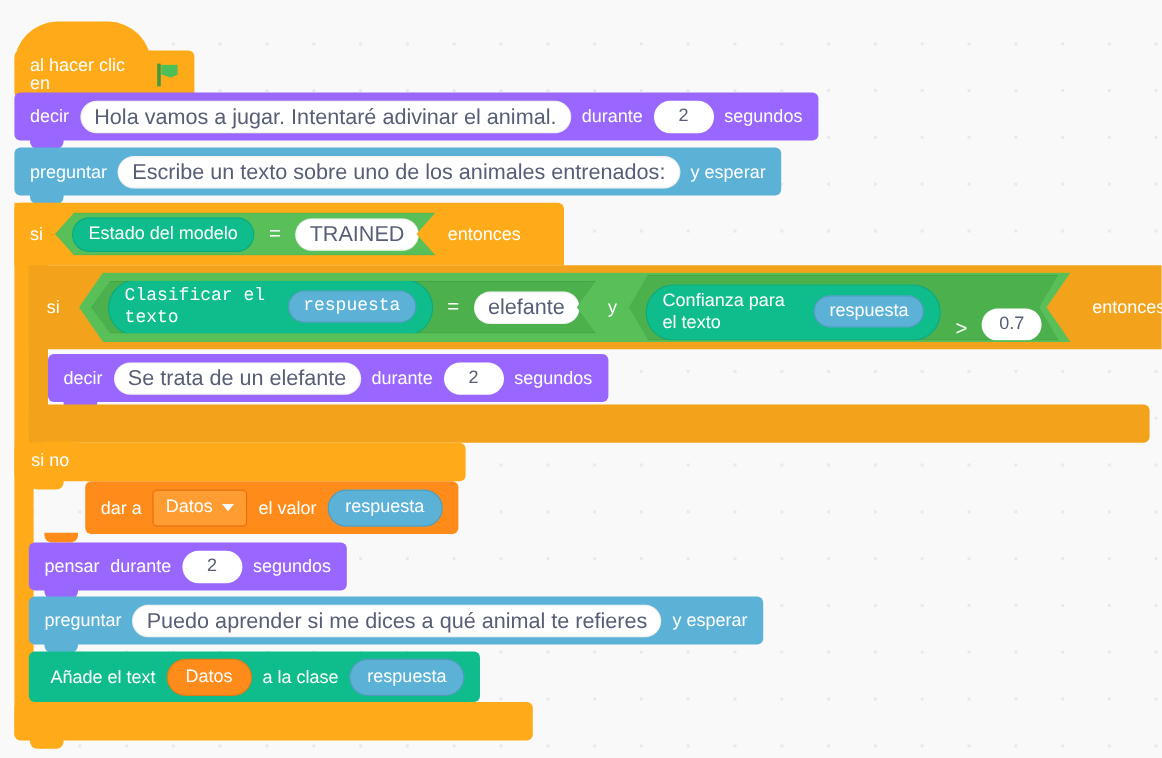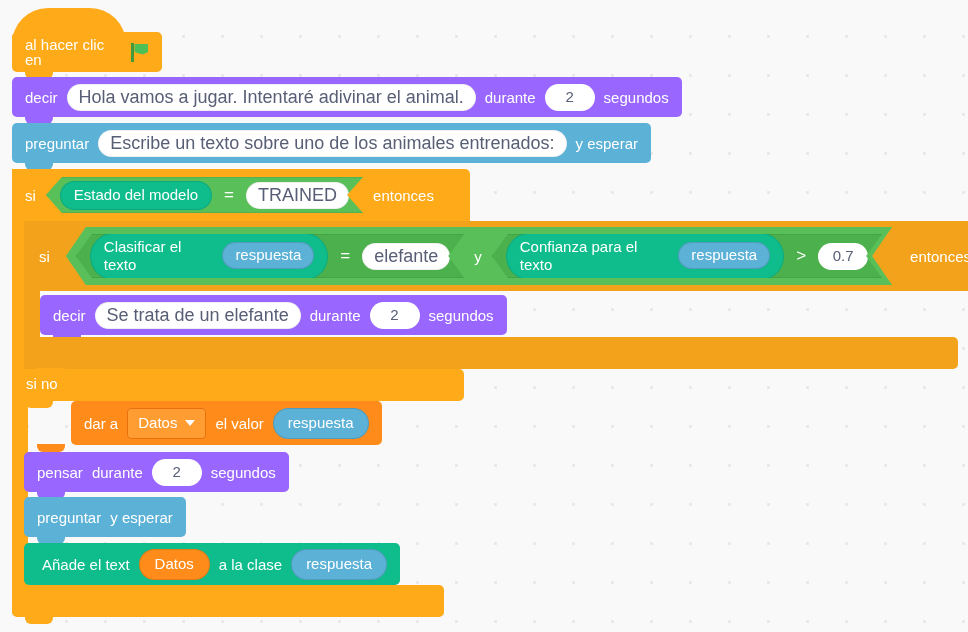--- a/index.html
+++ b/index.html
@@ -106,21 +106,21 @@
     box-shadow:inset 0 0 0 1px rgba(0,0,0,.07);
   }
   .hex-eq.deep{background:#4cb04c;}
   .opsign{color:#fff;font-size:17px;font-weight:400;padding:0 2px;}
 </style>
 </head>
 <body>
 
 <div class="canvas">
 
-  <div class="hat" style="left:12px;top:32px;width:150px;height:40px;">
+  <div class="hat" style="left:12px;top:42px;width:150px;height:40px;">
     <div class="dome"></div>
     <div class="body">
       <span class="label">al hacer clic en</span>
       <span class="flag">
           <i></i>
           <b></b>
         </span>
     </div>
   </div>
 
@@ -153,29 +153,29 @@
     </span>
     <span class="label">entonces</span>
   </div>
 
   <div class="cspine" style="left:24px;top:221px;width:16px;height:148px;background:#f3a31b;"></div>
 
   <div class="chead" style="left:24px;top:221px;width:934px;height:70px;background:#f3a31b;">
     <span class="label" style="padding-left:2px;">si</span>
     <span class="hex-outer" style="height:58px;margin-left:6px;">
       <span class="hex-eq deep" style="height:44px;">
-        <span class="oval-rep rep-ml" style="gap:9px;">
+        <span class="oval-rep rep-ml" style="gap:9px;font-family:Liberation Mono, monospace;">
           <span>Clasificar el texto</span>
           <span class="oval-rep rep-sensing" style="padding:4px 13px 5px;">respuesta</span>
         </span>
         <span class="opsign">=</span>
         <span class="oval-white">elefante</span>
       </span>
       <span class="label">y</span>
-      <span class="hex-eq deep" style="height:44px;">
+      <span class="hex-eq deep" style="height:55px;align-items:flex-end;">
         <span class="oval-rep rep-ml" style="gap:9px;">
           <span>Confianza para el texto</span>
           <span class="oval-rep rep-sensing" style="padding:4px 13px 5px;">respuesta</span>
         </span>
         <span class="opsign">&gt;</span>
         <span class="oval-num">0.7</span>
       </span>
     </span>
     <span class="label" style="margin-left:8px;">entonces</span>
   </div>
@@ -185,21 +185,21 @@
       <span class="label">decir</span>
       <span class="oval-white">Se trata de un elefante</span>
       <span class="label">durante</span>
       <span class="oval-num">2</span>
       <span class="label">segundos</span>
     </div>
   </div>
 
   <div class="cbar" style="left:24px;top:337px;width:934px;height:32px;background:#f3a31b;"></div>
 
-  <div class="cbar" style="left:12px;top:369px;width:452px;height:32px;">
+  <div class="cbar" style="left:12px;top:369px;width:376px;height:32px;">
     <span class="label" style="position:absolute;left:14px;top:7px;">si no</span>
   </div>
 
   <div class="blk" style="left:24px;top:401px;">
     <div class="row notch c-variables" style="height:44px;margin-left:47px;">
       <span class="label">dar a</span>
       <span class="dropdown">
         <span>Datos</span>
         <span class="caret"></span>
       </span>
@@ -213,20 +213,21 @@
       <span class="label">pensar</span>
       <span class="label">durante</span>
       <span class="oval-num">2</span>
       <span class="label">segundos</span>
     </div>
   </div>
 
   <div class="blk" style="left:24px;top:497px;">
     <div class="row notch c-sensing">
       <span class="label">preguntar</span>
+      <span class="oval-white">Puedo aprender si me dices a qué animal te refieres</span>
       <span class="label">y esperar</span>
     </div>
   </div>
 
   <div class="blk" style="left:24px;top:543px;">
     <div class="row notch c-ml-green" style="height:42px;">
       <span class="label">Añade el text</span>
       <span class="oval-rep rep-variable" style="padding:6px 16px 7px;">Datos</span>
       <span class="label">a la clase</span>
       <span class="oval-rep rep-sensing" style="padding:6px 15px 7px;">respuesta</span>

